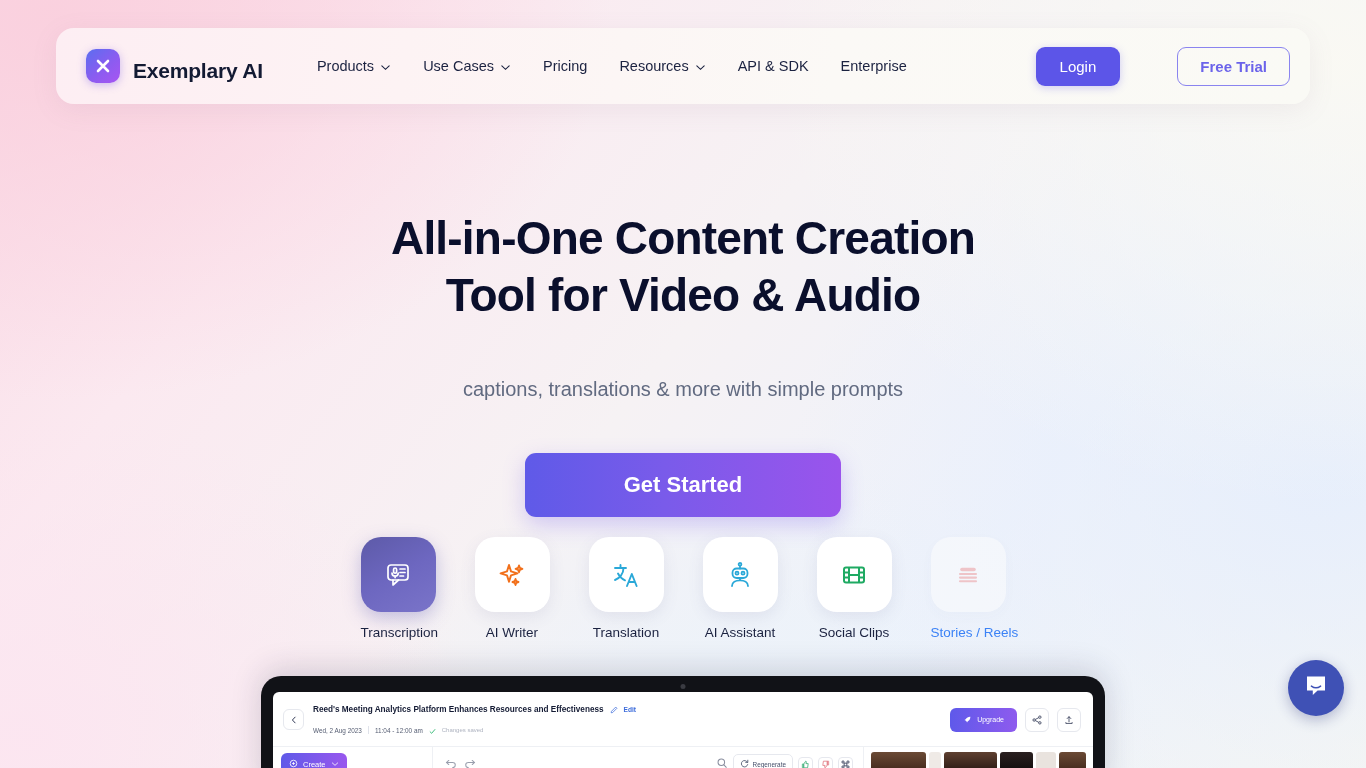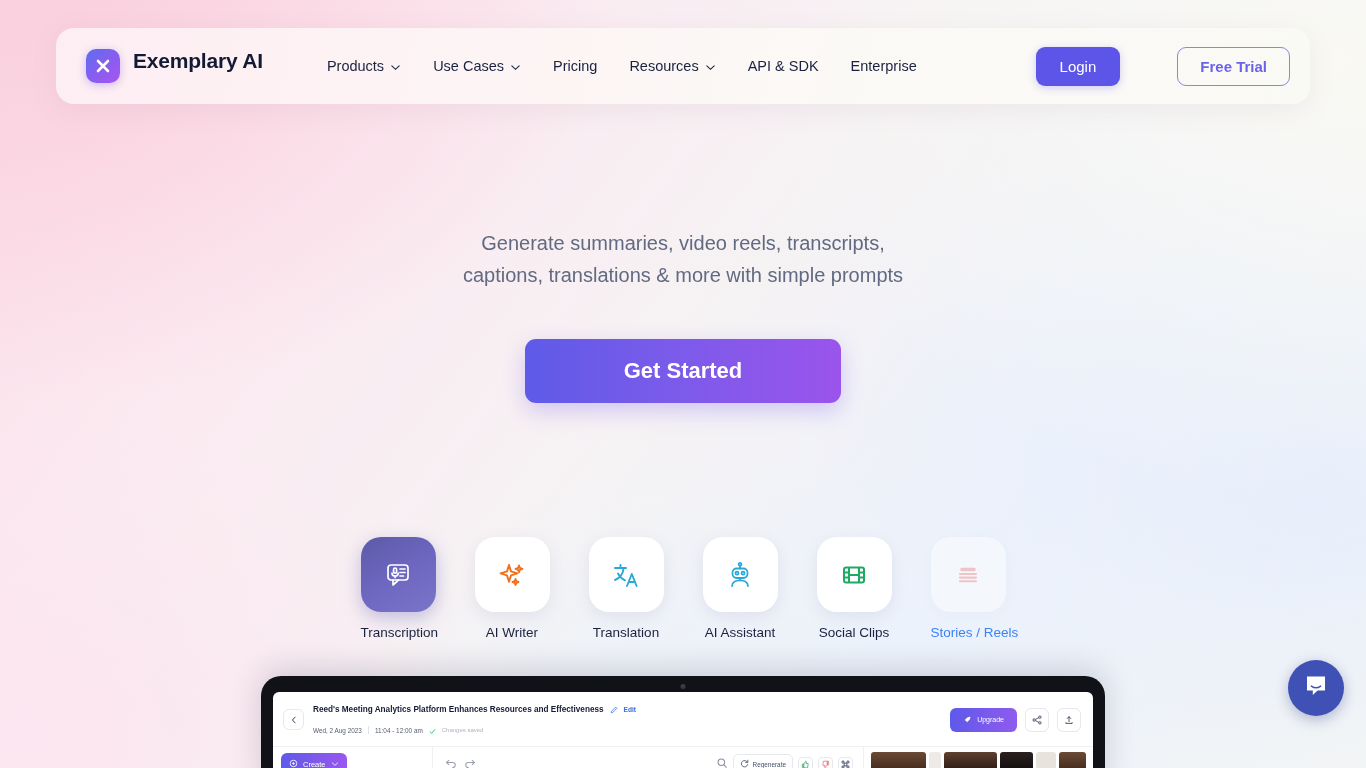--- a/index.html
+++ b/index.html
@@ -17,21 +17,21 @@
   }
 
   
   .navbar{
     position:absolute; left:56px; top:28px; width:1254px; height:76px;
     background:linear-gradient(100deg,#fdeef3 0%, #fdf3f4 28%, #fbf9f6 62%, #fafaf5 100%);
     border-radius:18px;
     box-shadow:0 6px 26px rgba(150,120,150,0.10);
     display:flex; align-items:center; padding:0 20px 0 30px;
   }
-  .brand{ display:flex; align-items:flex-start; gap:13px; margin-right:48px; }
+  .brand{ display:flex; align-items:flex-end; gap:13px; margin-right:38px; }
   .logo-mark{
     width:34px; height:34px; border-radius:10px;
     background:linear-gradient(138deg,#5b6ef0 0%, #8b5cf0 55%, #a855f2 100%);
     display:flex; align-items:center; justify-content:center;
     box-shadow:0 2px 8px rgba(110,80,230,0.35);
   }
   .brand-name{ font-size:21px; font-weight:bold; color:#131a33; letter-spacing:-0.2px; }
 
   .nav-links{ display:flex; align-items:center; gap:0; }
   .nav-link{
@@ -213,22 +213,26 @@
     </div>
   </div>
 
   <div class="nav-actions">
     <button class="btn-login">Login</button>
     <button class="btn-trial">Free Trial</button>
   </div>
 </div>
 
 <div class="hero">
+  <h1>
+    <span>All-in-One Content Creation</span><br>
+    <span>Tool for Video &amp; Audio</span>
+  </h1>
   <div class="hero-sub">
-    <span>Generate summaries, video reels, transcripts,</span><br>
+    <br>
     <span>captions, translations &amp; more with simple prompts</span>
   </div>
   <button class="btn-get-started">Get Started</button>
 </div>
 
 <div class="features">
 
   <div class="feature active">
     <div class="tile">
       <svg width="34" height="34" viewBox="0 0 34 34" fill="none" stroke="#ffffff" stroke-width="1.7" stroke-linecap="round" stroke-linejoin="round">

